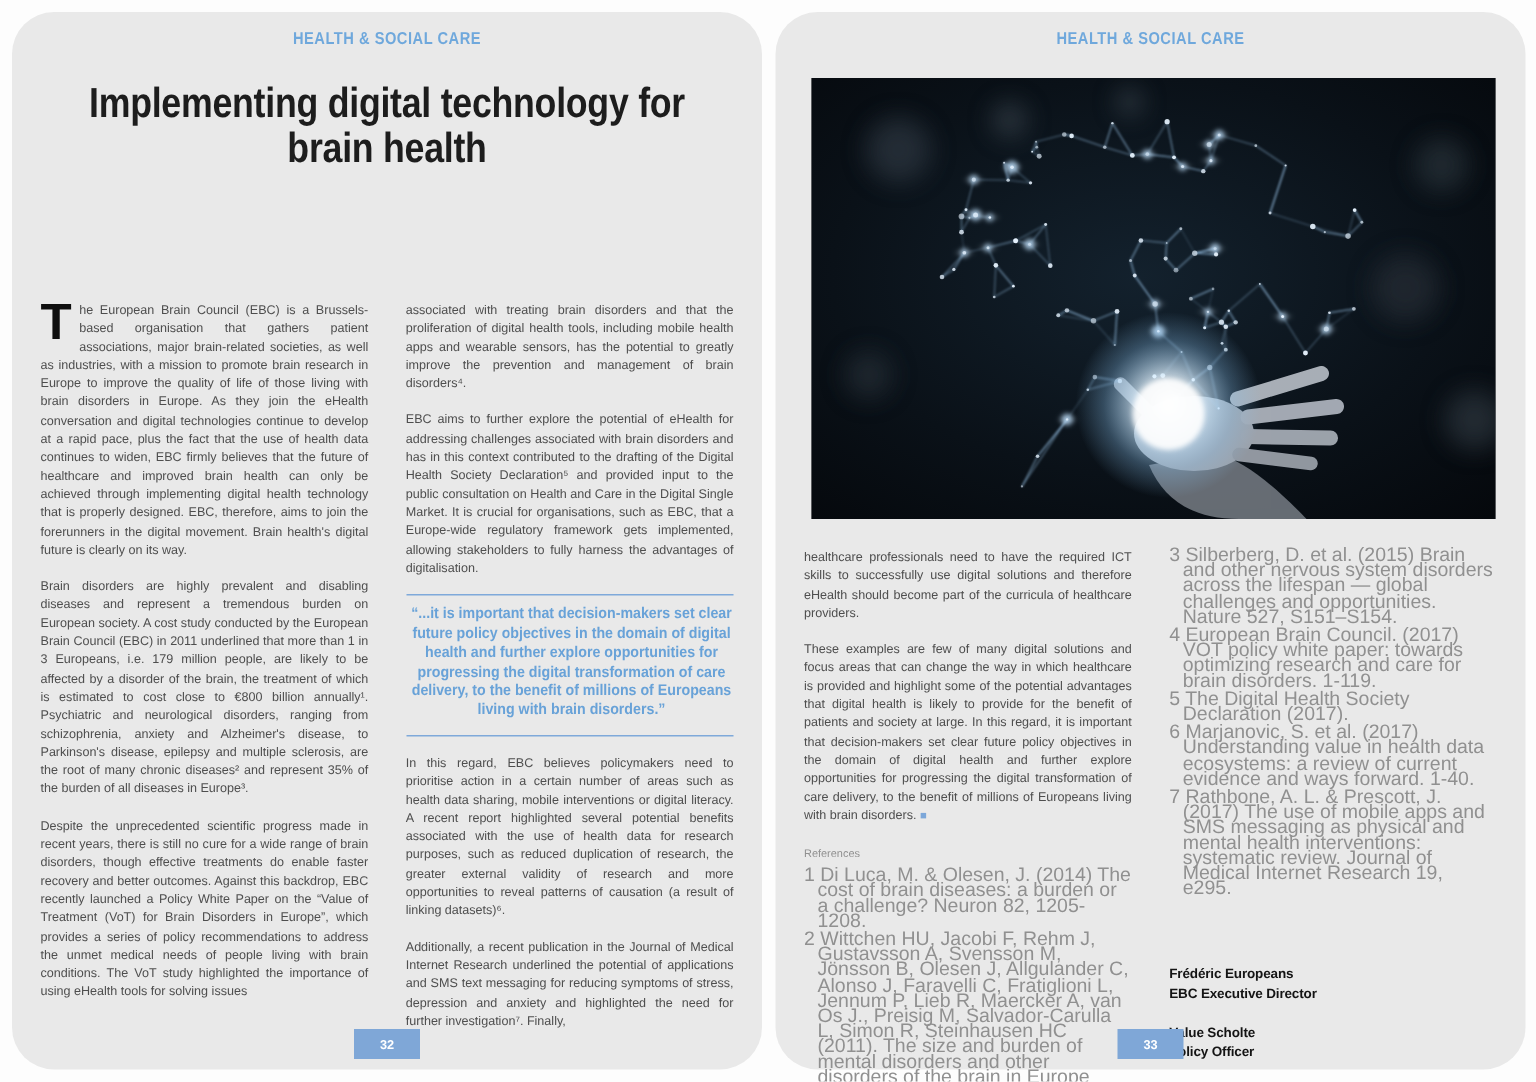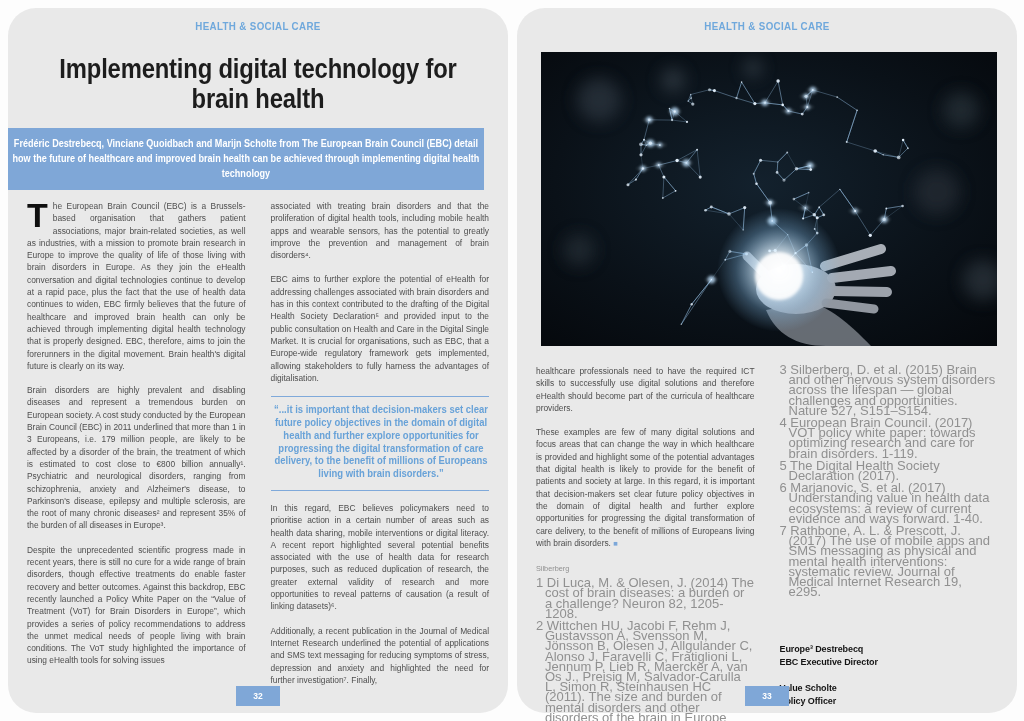--- a/index.html
+++ b/index.html
@@ -62,23 +62,20 @@
     width:44px;height:20px;background:#7fa7d7;color:#fff;font-size:8.5px;
     font-weight:700;display:flex;align-items:center;justify-content:center;}
 </style>
 </head>
 <body>
 
 <div class="page" id="page-left">
   <div class="kicker">HEALTH &amp; SOCIAL CARE</div>
   <div class="title">Implementing digital technology for brain health</div>
 
-  <div class="banner">
-    <div class="banner-text">Frédéric Destrebecq, Vinciane Quoidbach and Marijn Scholte from The European Brain Council (EBC) detail how the future of healthcare and improved brain health can be achieved through implementing digital health technology</div>
-  </div>
 
   <div class="cols">
     <div class="col">
       <p class="body-p"><span class="dropcap">T</span><span>he European Brain Council (EBC) is a Brussels-based organisation that gathers patient associations, major brain-related societies, as well as industries, with a mission to promote brain research in Europe to improve the quality of life of those living with brain disorders in Europe. As they join the eHealth conversation and digital technologies continue to develop at a rapid pace, plus the fact that the use of health data continues to widen, EBC firmly believes that the future of healthcare and improved brain health can only be achieved through implementing digital health technology that is properly designed. EBC, therefore, aims to join the forerunners in the digital movement. Brain health's digital future is clearly on its way.</span></p>
       <p class="body-p">Brain disorders are highly prevalent and disabling diseases and represent a tremendous burden on European society. A cost study conducted by the European Brain Council (EBC) in 2011 underlined that more than 1 in 3 Europeans, i.e. 179 million people, are likely to be affected by a disorder of the brain, the treatment of which is estimated to cost close to €800 billion annually¹. Psychiatric and neurological disorders, ranging from schizophrenia, anxiety and Alzheimer's disease, to Parkinson's disease, epilepsy and multiple sclerosis, are the root of many chronic diseases² and represent 35% of the burden of all diseases in Europe³.</p>
       <p class="body-p">Despite the unprecedented scientific progress made in recent years, there is still no cure for a wide range of brain disorders, though effective treatments do enable faster recovery and better outcomes. Against this backdrop, EBC recently launched a Policy White Paper on the “Value of Treatment (VoT) for Brain Disorders in Europe”, which provides a series of policy recommendations to address the unmet medical needs of people living with brain conditions. The VoT study highlighted the importance of using eHealth tools for solving issues</p>
     </div>
     <div class="col">
       <p class="body-p">associated with treating brain disorders and that the proliferation of digital health tools, including mobile health apps and wearable sensors, has the potential to greatly improve the prevention and management of brain disorders⁴.</p>
       <p class="body-p">EBC aims to further explore the potential of eHealth for addressing challenges associated with brain disorders and has in this context contributed to the drafting of the Digital Health Society Declaration⁵ and provided input to the public consultation on Health and Care in the Digital Single Market. It is crucial for organisations, such as EBC, that a Europe-wide regulatory framework gets implemented, allowing stakeholders to fully harness the advantages of digitalisation.</p>
@@ -472,36 +469,36 @@
       <circle cx="238" cy="218" r="62" fill="url(#palmGlow)"></circle>
       <circle cx="238" cy="224" r="24" fill="#ffffff" opacity="0.9" filter="url(#glow2)"></circle>
     </svg>
   </div>
 
   <div class="cols">
     <div class="col">
       <p class="body-p">healthcare professionals need to have the required ICT skills to successfully use digital solutions and therefore eHealth should become part of the curricula of healthcare providers.</p>
       <p class="body-p"><span>These examples are few of many digital solutions and focus areas that can change the way in which healthcare is provided and highlight some of the potential advantages that digital health is likely to provide for the benefit of patients and society at large. In this regard, it is important that decision-makers set clear future policy objectives in the domain of digital health and further explore opportunities for progressing the digital transformation of care delivery, to the benefit of millions of Europeans living with brain disorders.</span> <span class="endsq">■</span></p>
       <div class="refs">
-        <p class="refs-heading">Silberberg</p>
+        <p class="refs-heading">References</p>
         <p class="ref">1 Di Luca, M. &amp; Olesen, J. (2014) The cost of brain diseases: a burden or a challenge? Neuron 82, 1205-1208.</p>
         <p class="ref">2 Wittchen HU, Jacobi F, Rehm J, Gustavsson A, Svensson M, Jönsson B, Olesen J, Allgulander C, Alonso J, Faravelli C, Fratiglioni L, Jennum P, Lieb R, Maercker A, van Os J., Preisig M, Salvador-Carulla L, Simon R, Steinhausen HC (2011). The size and burden of mental disorders and other disorders of the brain in Europe 2010. Eur Neuropsychopharmacol. doi: 10.1016/j.euroneuro.2011.07.018.</p>
       </div>
     </div>
     <div class="col">
       <div>
         <p class="ref">3 Silberberg, D. et al. (2015) Brain and other nervous system disorders across the lifespan — global challenges and opportunities. Nature 527, S151–S154.</p>
         <p class="ref">4 European Brain Council. (2017) VOT policy white paper: towards optimizing research and care for brain disorders. 1-119.</p>
         <p class="ref">5 The Digital Health Society Declaration (2017).</p>
         <p class="ref">6 Marjanovic, S. et al. (2017) Understanding value in health data ecosystems: a review of current evidence and ways forward. 1-40.</p>
         <p class="ref">7 Rathbone, A. L. &amp; Prescott, J. (2017) The use of mobile apps and SMS messaging as physical and mental health interventions: systematic review. Journal of Medical Internet Research 19, e295.</p>
       </div>
       <div class="authors">
         <div class="author">
-          <div class="author-name">Europe³ Destrebecq</div>
+          <div class="author-name">Frédéric Europeans</div>
           <div class="author-role">EBC Executive Director</div>
         </div>
         <div class="author">
           <div class="author-name">Value Scholte</div>
           <div class="author-role">Policy Officer</div>
         </div>
         <div class="author">
           <div class="author-name">Vinciane Quoidbach</div>
           <div class="author-role">Public Health and Policy, Research Project Manager</div>
           <div class="contact-line">The European Brain Council (EBC)</div>

